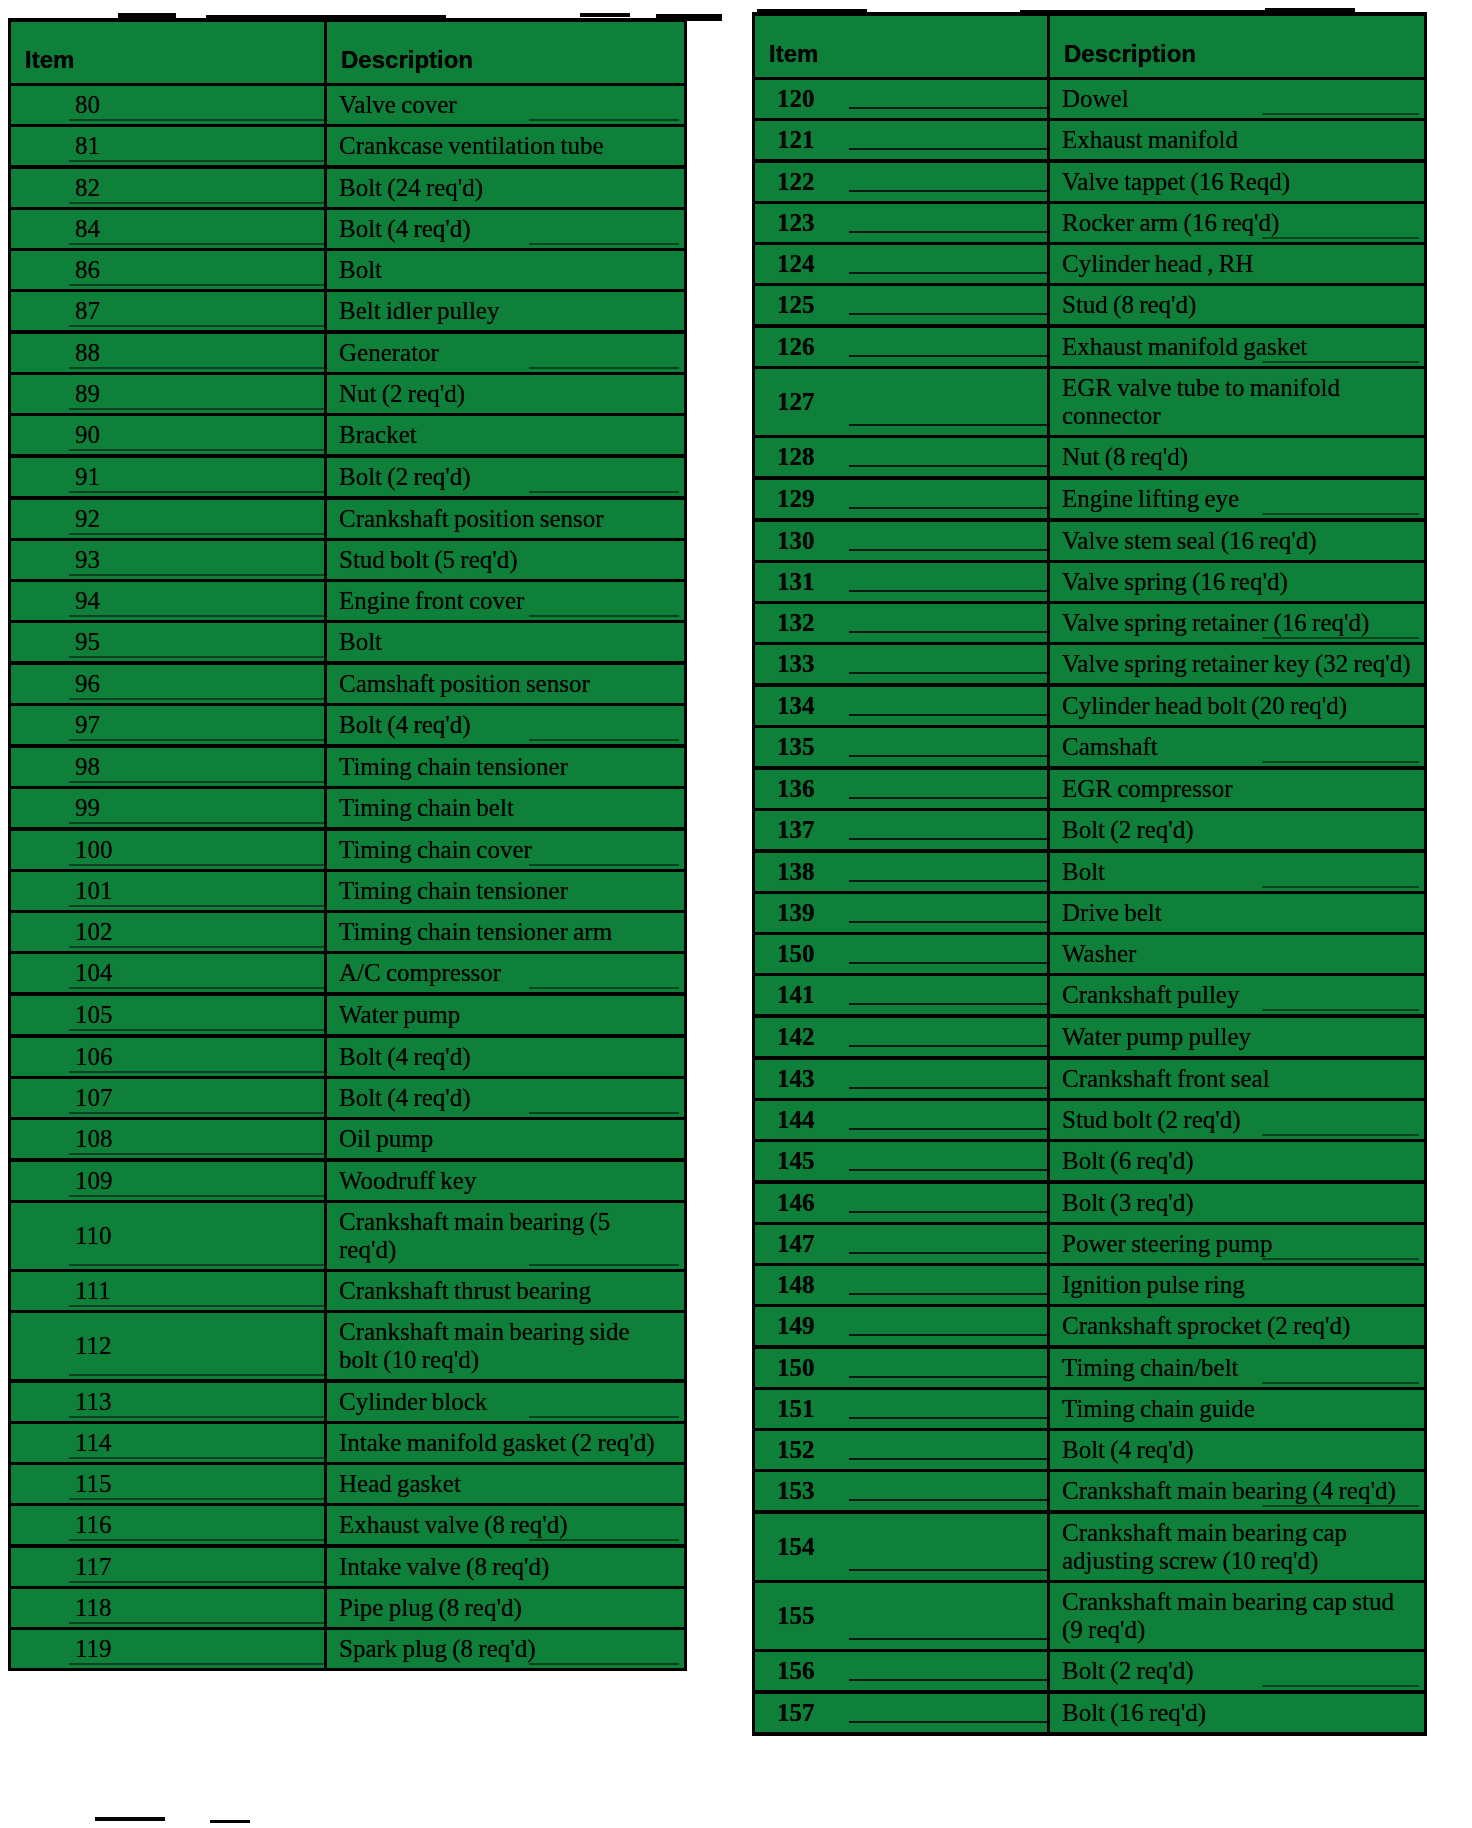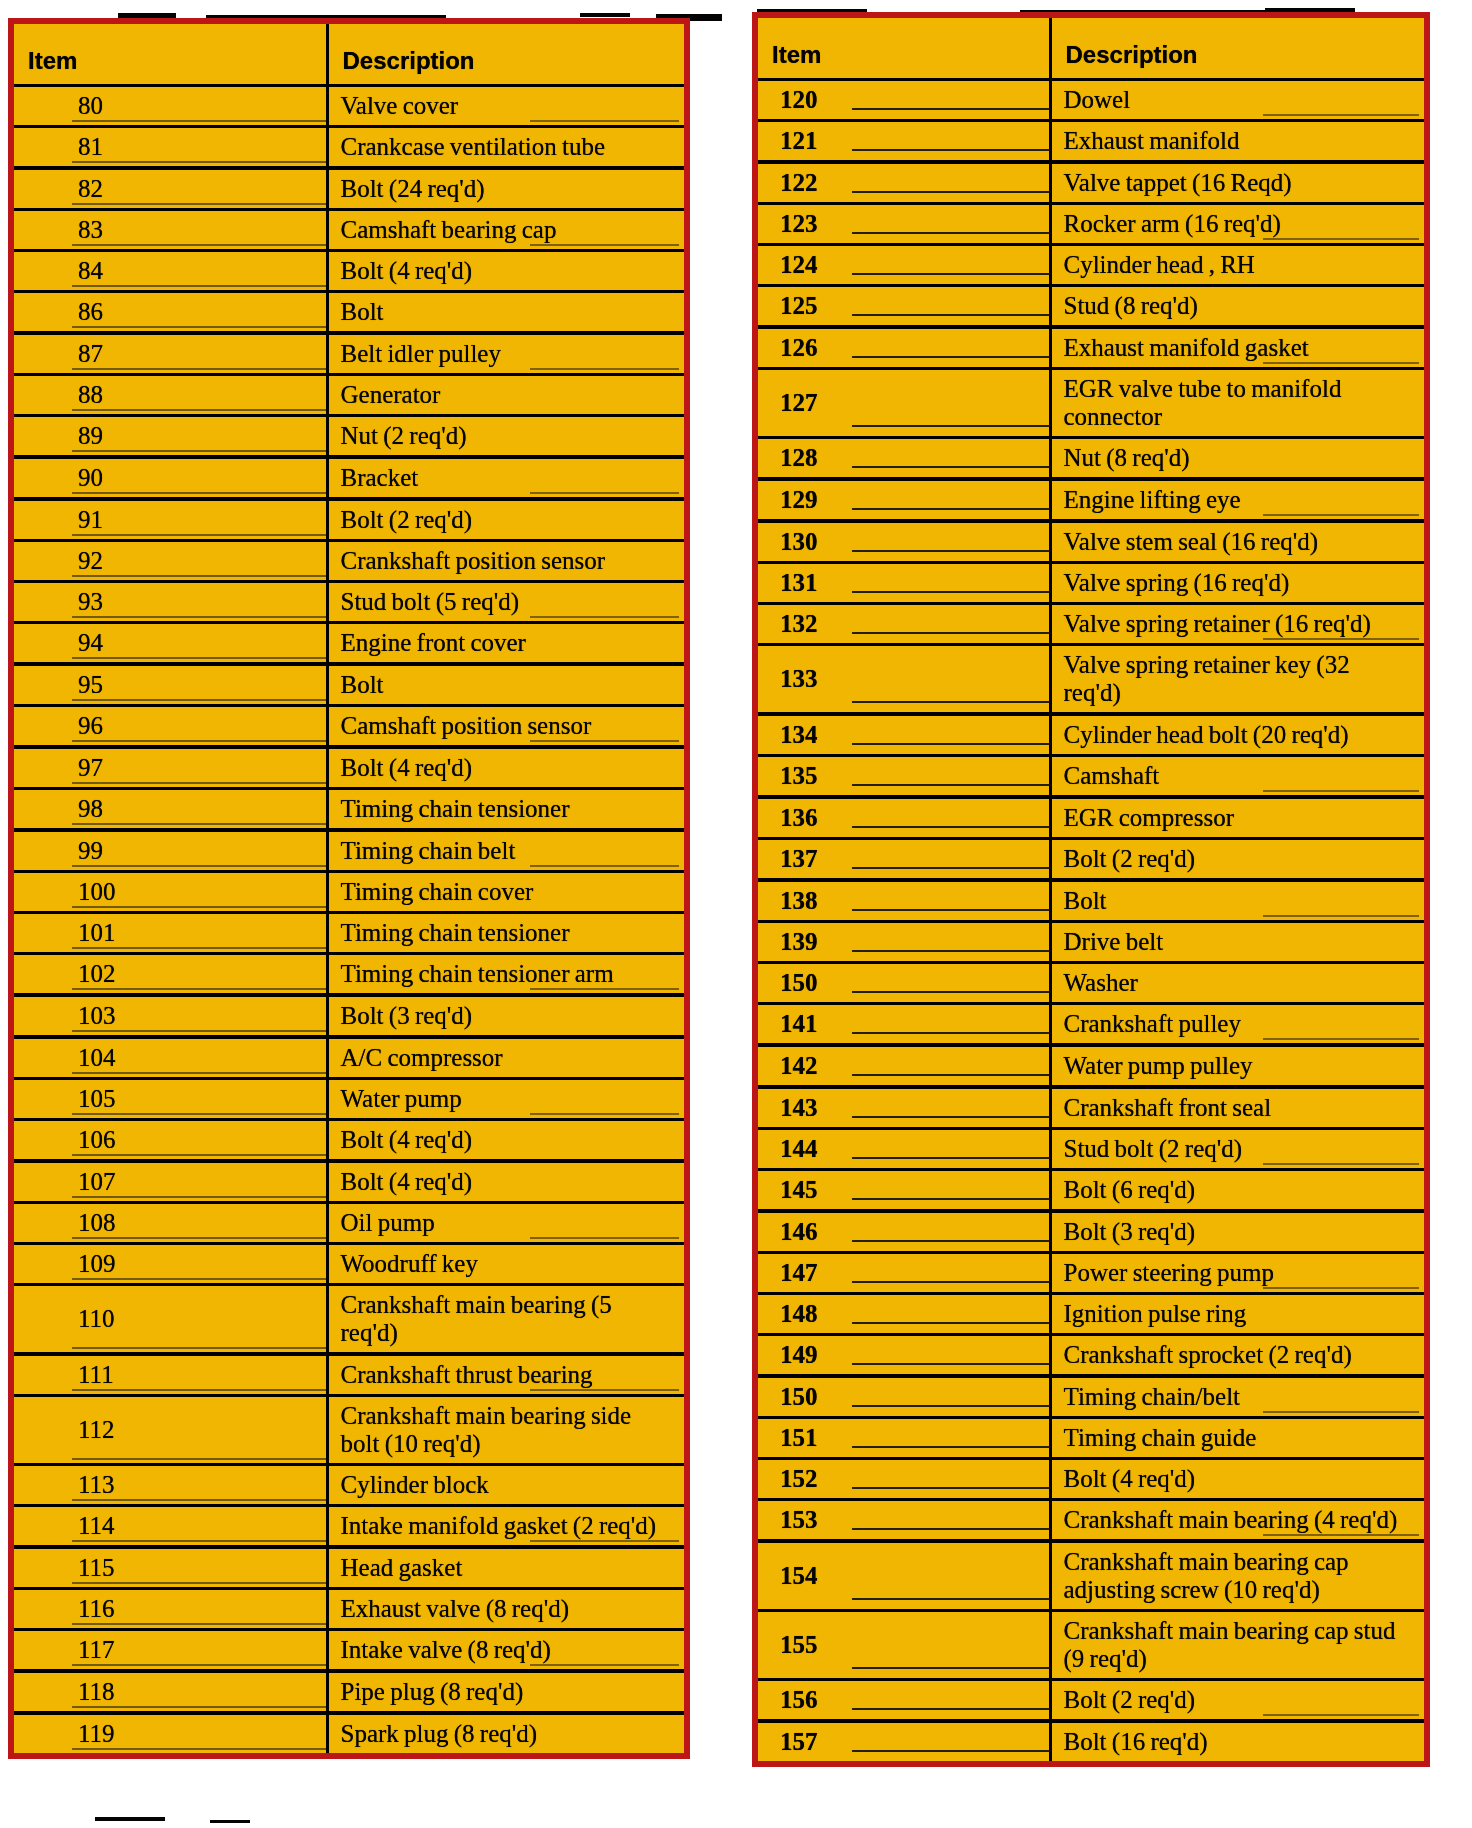--- a/index.html
+++ b/index.html
@@ -12,22 +12,22 @@
     width: 1472px;
     height: 1828px;
     background: #ffffff;
     overflow: hidden;
     filter: contrast(1.06);
   }
   .parts-table {
     position: absolute;
     border-collapse: collapse;
     table-layout: fixed;
-    background: #eab308;
-    border: 6px solid #b91c1c;
+    background: #15803d;
+    border: 3px solid #b91c1c;
   }
   .table-left  { left: 8px;   top: 18px; width: 676px; }
   .table-right { left: 752px; top: 12px; width: 672px; }
 
   .parts-table th {
     font-family: "Liberation Sans", sans-serif;
     font-weight: bold;
     font-size: 24px;
     color: #0a0a0a;
     text-align: left;
@@ -114,24 +114,20 @@
         </tr>
         <tr>
           <td class="item-cell">81</td>
           <td class="desc-cell">Crankcase ventilation tube</td>
         </tr>
         <tr>
           <td class="item-cell">82</td>
           <td class="desc-cell">Bolt (24 req'd)</td>
         </tr>
         <tr>
-          <td class="item-cell">83</td>
-          <td class="desc-cell">Camshaft bearing cap</td>
-        </tr>
-        <tr>
           <td class="item-cell">84</td>
           <td class="desc-cell">Bolt (4 req'd)</td>
         </tr>
         <tr>
           <td class="item-cell">86</td>
           <td class="desc-cell">Bolt</td>
         </tr>
         <tr>
           <td class="item-cell">87</td>
           <td class="desc-cell">Belt idler pulley</td>
@@ -188,24 +184,20 @@
           <td class="item-cell">100</td>
           <td class="desc-cell">Timing chain cover</td>
         </tr>
         <tr>
           <td class="item-cell">101</td>
           <td class="desc-cell">Timing chain tensioner</td>
         </tr>
         <tr>
           <td class="item-cell">102</td>
           <td class="desc-cell">Timing chain tensioner arm</td>
-        </tr>
-        <tr>
-          <td class="item-cell">103</td>
-          <td class="desc-cell">Bolt (3 req'd)</td>
         </tr>
         <tr>
           <td class="item-cell">104</td>
           <td class="desc-cell">A/C compressor</td>
         </tr>
         <tr>
           <td class="item-cell">105</td>
           <td class="desc-cell">Water pump</td>
         </tr>
         <tr>

